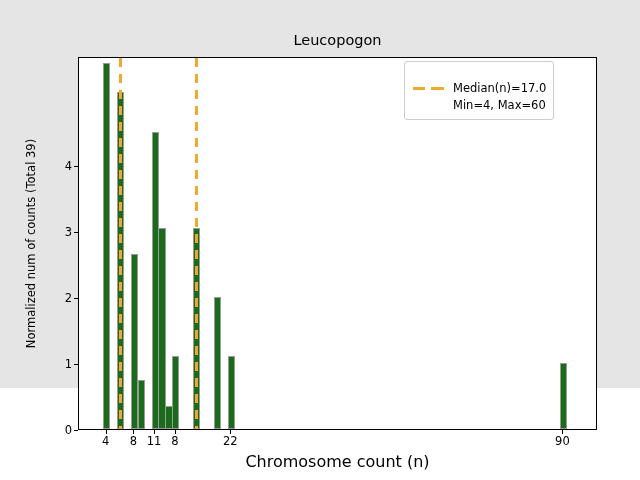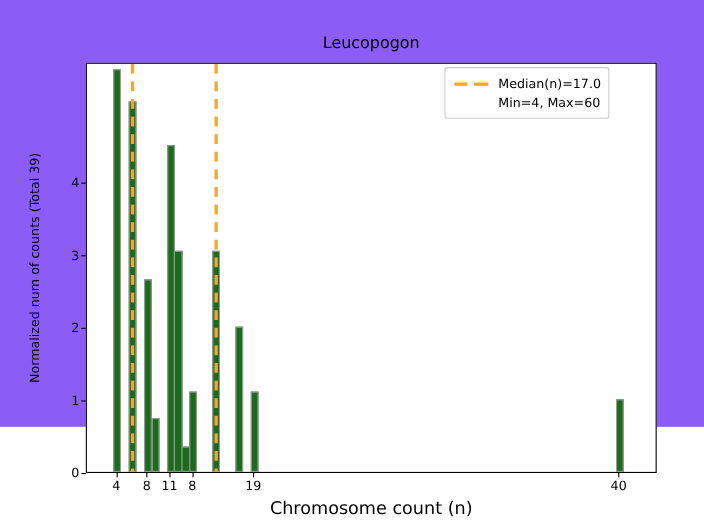--- a/index.html
+++ b/index.html
@@ -11,21 +11,21 @@
     width: 640px;
     height: 480px;
     overflow: hidden;
     font-family: "DejaVu Sans", sans-serif;
     color: #000000;
   }
   #figure {
     position: relative;
     width: 640px;
     height: 388px;
-    background: #8b5cf6;
+    background: #e5e5e5;
   }
   
   #chart-title {
     position: absolute;
     left: 78px;
     top: 31px;
     width: 519px;
     text-align: center;
     font-size: 14.5px;
     color: #000000;
@@ -128,21 +128,21 @@
     background: #000000;
   }
   
   #legend {
     position: absolute;
     left: 404px;
     top: 61px;
     border: 1px solid #cccccc;
     border-radius: 3px;
     background: #ffffff;
-    padding: 5px 7px 6px 7px;
+    padding: 17px 7px 6px 7px;
     box-sizing: border-box;
     font-size: 11.5px;
   }
   .legend-row {
     display: flex;
     align-items: center;
     height: 17px;
   }
   .legend-swatch {
     width: 34px;
@@ -211,22 +211,22 @@
       <div class="ytick-mark" style="top: 231.947px;"></div>
       <div class="ytick-mark" style="top: 165.929px;"></div>
     </div>
 
   <div id="x-axis-label">Chromosome count (n)</div>
   <div id="x-ticklabels">
       <div class="xtick-label" style="left: 105.68px;">4</div>
       <div class="xtick-label" style="left: 133.36px;">8</div>
       <div class="xtick-label" style="left: 154.12px;">11</div>
       <div class="xtick-label" style="left: 174.88px;">8</div>
-      <div class="xtick-label" style="left: 230.24px;">19</div>
-      <div class="xtick-label" style="left: 562.4px;">40</div>
+      <div class="xtick-label" style="left: 230.24px;">22</div>
+      <div class="xtick-label" style="left: 562.4px;">90</div>
     </div>
   <div id="x-tickmarks">
       <div class="xtick-mark" style="left: 105.68px;"></div>
       <div class="xtick-mark" style="left: 133.36px;"></div>
       <div class="xtick-mark" style="left: 154.12px;"></div>
       <div class="xtick-mark" style="left: 174.88px;"></div>
       <div class="xtick-mark" style="left: 230.24px;"></div>
       <div class="xtick-mark" style="left: 562.4px;"></div>
     </div>
 

